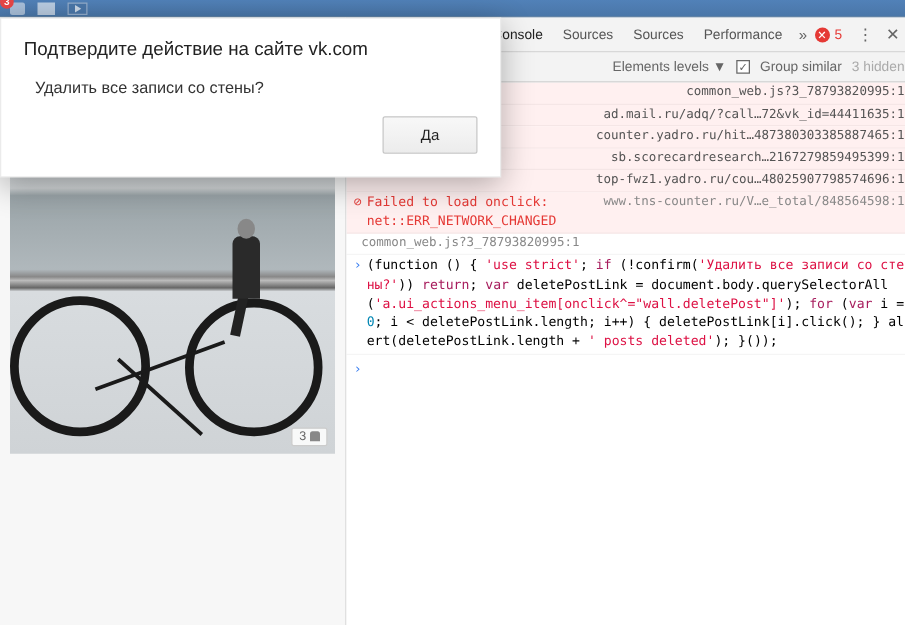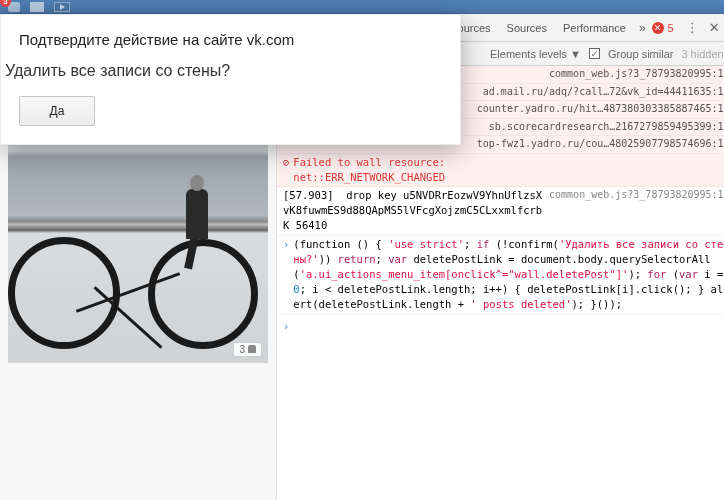--- a/index.html
+++ b/index.html
@@ -47,24 +47,24 @@
 .log.err .msg{color:#e53935}
 .log.err .src{color:#888}
 .log.link-only{background:#fff0f0;justify-content:flex-end}
 .log.link-only .src{color:#545454}
 .log.input{background:#fff}
 .log.input .chev{color:#367cf1;margin-right:4px}
 .code-kw{color:#a71d5d}
 .code-str{color:#d14}
 .code-num{color:#0086b3}
 .prompt-row{padding:4px 6px;color:#367cf1}
-.dialog{position:absolute;top:14px;left:0;width:461px;background:#fff;box-shadow:0 6px 24px rgba(0,0,0,.3);z-index:100;border:1px solid rgba(0,0,0,.08)}
+.dialog{position:absolute;top:14px;left:0;width:401px;background:#fff;box-shadow:0 6px 24px rgba(0,0,0,.3);z-index:100;border:1px solid rgba(0,0,0,.08)}
 .dialog-title{font-size:15px;color:#222;padding:16px 18px 10px}
-.dialog-body{font-size:16px;color:#333;padding:4px 4px 16px}
-.dialog-btns{display:flex;justify-content:flex-start;gap:8px;padding:0 18px 18px}
+.dialog-body{font-size:13px;color:#333;padding:4px 27px 16px}
+.dialog-btns{display:flex;justify-content:flex-end;gap:8px;padding:0 18px 18px}
 .dbtn{min-width:76px;height:30px;border:1px solid #c5c5c5;background:linear-gradient(#f8f8f8,#ececec);font-size:12px;color:#222;cursor:pointer;border-radius:2px}
 </style>
 </head>
 <body>
 
 <div class="header">
   <div class="header-icons">
     <div class="notif-badge" data-count="3"></div>
     <div class="music-icon"></div>
     <div class="play-icon"></div>
@@ -139,25 +139,25 @@
           <span class="src">counter.yadro.ru/hit…487380303385887465:1</span>
         </div>
         <div class="log link-only">
           <span class="src">sb.scorecardresearch…216727985949539​9:1</span>
         </div>
         <div class="log link-only">
           <span class="src">top-fwz1.yadro.ru/cou…48025907798574696:1</span>
         </div>
         <div class="log err">
           <span style="color:#e53935;margin-right:4px">⊘</span>
-          <span class="msg">Failed to wall resource:
+          <span class="msg">Failed to load onclick:
 net::ERR_NETWORK_CHANGED</span>
+          <span class="src">www.tns-counter.ru/V…e_total/848564598:1</span>
         </div>
         <div class="log">
-          <span class="msg">[57.903]  drop key u5NVDRrEozwV9YhnUflzsXvK8fuwmES9d88QApMS5lVFcgXojzmC5CLxxmlfcrbK 56410</span>
           <span class="src">common_web.js?3_78793820995:1</span>
         </div>
         <div class="log input">
           <span class="chev">›</span>
           <span class="msg">(function () { <span class="code-str">'use strict'</span>; <span class="code-kw">if</span> (!confirm(<span class="code-str">'Удалить все записи со стены?'</span>)) <span class="code-kw">return</span>; <span class="code-kw">var</span> deletePostLink = document.body.querySelectorAll(<span class="code-str">'a.ui_actions_menu_item[onclick^="wall.deletePost"]'</span>); <span class="code-kw">for</span> (<span class="code-kw">var</span> i = <span class="code-num">0</span>; i &lt; deletePostLink.length; i++) { deletePostLink[i].click(); } alert(deletePostLink.length + <span class="code-str">' posts deleted'</span>); }());</span>
         </div>
         <div class="prompt-row">›</div>
       </div>
   </div>
 </div>

